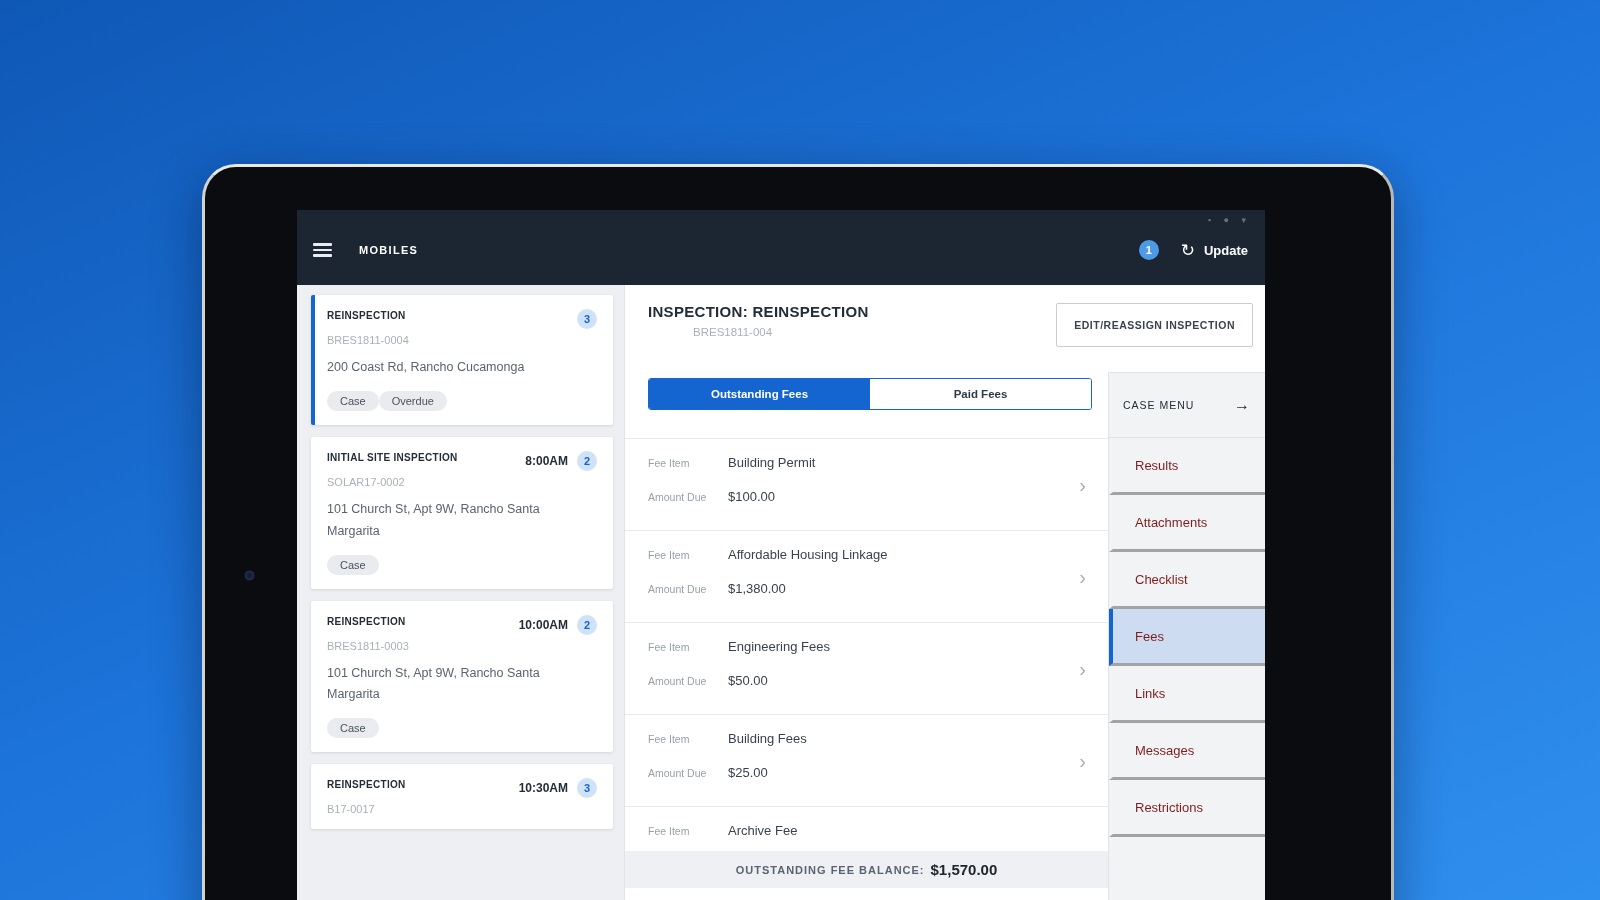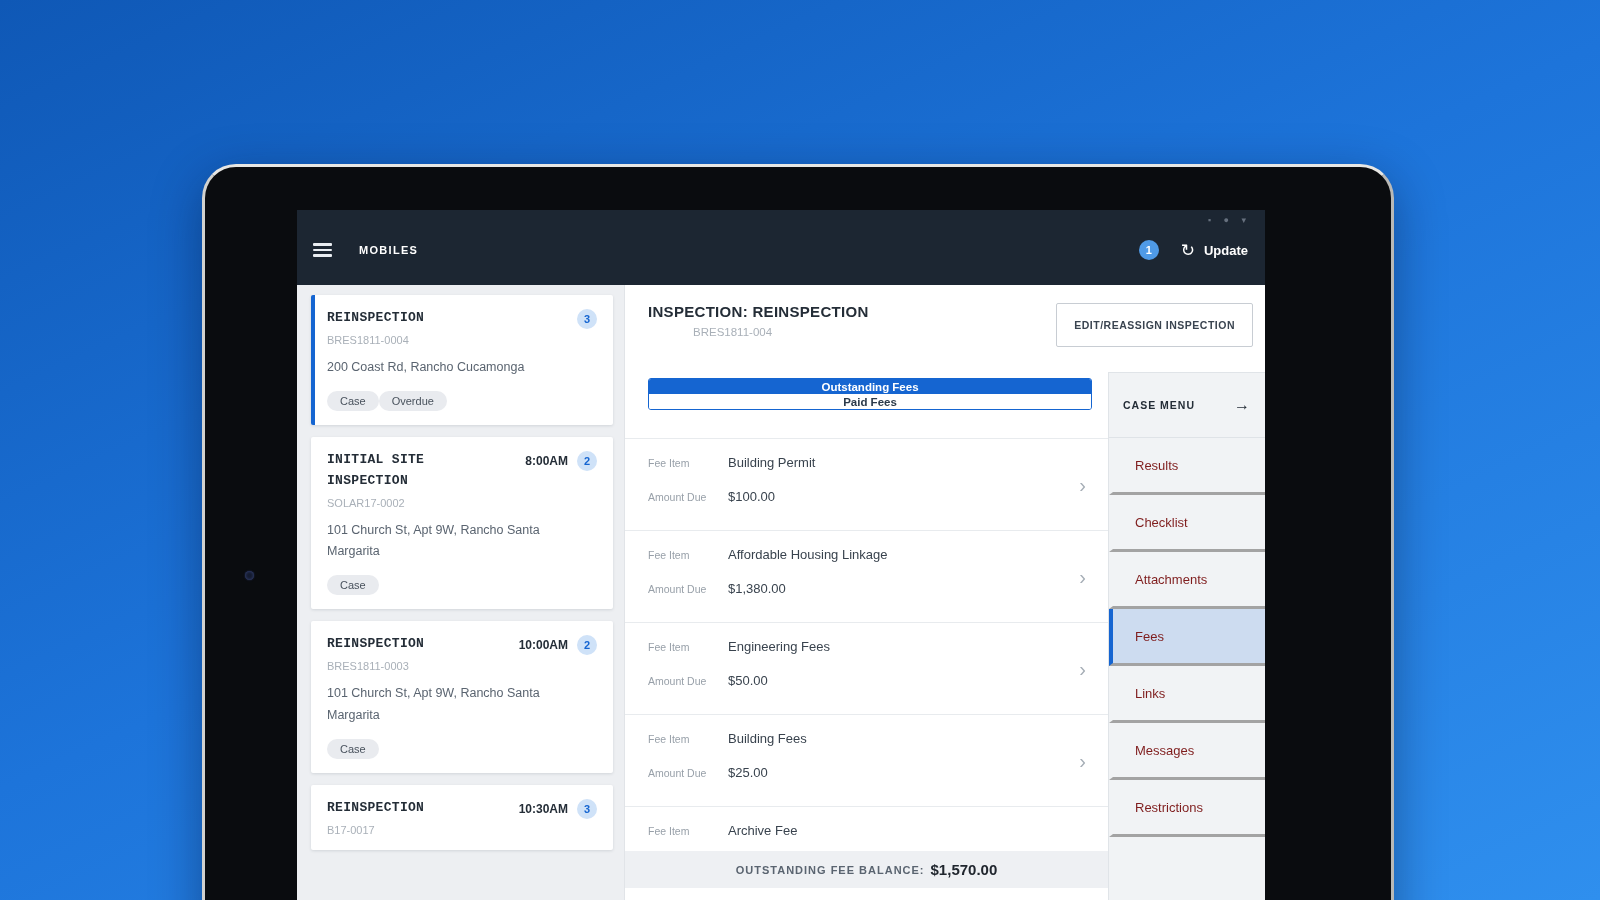--- a/index.html
+++ b/index.html
@@ -32,62 +32,62 @@
   .update-label{color:#fff;font-size:13px;font-weight:600;}
   
   .content{display:flex;height:685px;}
   
   .list-panel{width:328px;box-sizing:border-box;background:var(--panel,#edeff2);
     border-right:1px solid #e1e4e8;padding:10px 11px 0 14px;overflow:hidden;}
   .card{background:#fff;border-radius:2px;box-shadow:0 1px 3px rgba(20,30,50,.12);
     margin-bottom:12px;padding:13px 16px 14px 12px;border-left:4px solid transparent;cursor:pointer;}
   .card.active{border-left-color:var(--accent,#1565d1);}
   .card-top{display:flex;justify-content:space-between;align-items:flex-start;}
-  .card-title{font-size:13px;font-weight:bold;color:#242d37;letter-spacing:.3px;line-height:1.6;max-width:150px;font-family:Liberation Mono, monospace;}
+  .card-title{font-size:10px;font-weight:bold;color:#242d37;letter-spacing:.3px;line-height:1.6;max-width:150px;}
   .card-meta{display:flex;align-items:center;gap:9px;padding-top:1px;}
   .card-time{font-size:12px;font-weight:bold;color:#242d37;}
   .badge-small{width:20px;height:20px;border-radius:50%;background:var(--badge,#cfe2f8);
     color:var(--accent,#1565d1);font-size:11px;font-weight:600;display:flex;align-items:center;justify-content:center;}
   .card-id{margin-top:5px;font-size:11px;color:#a9b0b8;}
   .card-address{margin-top:11px;font-size:12.5px;color:#5a6470;line-height:1.7;max-width:232px;}
   .card-tags{margin-top:13px;display:flex;}
   .pill{background:#e9ebef;border-radius:11px;padding:4px 13px;font-size:11px;color:#49525d;}
   
   .main-panel{flex:1;min-width:0;background:#fff;display:flex;flex-direction:column;}
   .detail-header{display:flex;justify-content:space-between;align-items:flex-start;
     padding:18px 12px 0 23px;height:58px;}
   .detail-title{font-size:15px;font-weight:bold;color:#242d37;letter-spacing:.3px;}
   .detail-id{margin-top:6px;font-size:11.5px;color:#a9b0b8;margin-left:45px;}
   .edit-btn{border:1px solid #c8cdd3;background:#fff;color:#3a4450;font-size:10.5px;font-weight:600;
     letter-spacing:.5px;padding:15px 17px;border-radius:2px;cursor:pointer;font-family:inherit;}
   .detail-body{flex:1;display:flex;min-height:0;}
   .fees-col{flex:1;min-width:0;display:flex;flex-direction:column;}
   .tabs{margin:17px 16px 0 23px;height:30px;display:flex;border:1px solid var(--accent,#1565d1);
-    border-radius:3px;overflow:hidden;flex-shrink:0;flex-direction:column;}
+    border-radius:3px;overflow:hidden;flex-shrink:0;}
   .tab{flex:1;display:flex;align-items:center;justify-content:center;font-size:11.5px;
     color:#2b3a4a;background:#fff;font-weight:600;cursor:pointer;}
   .tab.active{background:var(--accent,#1565d1);color:#fff;font-weight:bold;}
   .fee-rows{margin-top:28px;height:412px;overflow:hidden;border-top:1px solid #e8ebee;flex-shrink:0;}
   .fee-row{position:relative;height:92px;box-sizing:border-box;padding:16px 44px 0 23px;
     border-bottom:1px solid #e8ebee;cursor:pointer;}
   .fee-line{display:flex;align-items:center;margin-bottom:19px;}
   .fee-label{width:80px;flex-shrink:0;font-size:10.5px;color:#98a0a9;}
   .fee-value{font-size:13px;color:#39434e;}
   .chevron{position:absolute;right:22px;top:50%;transform:translateY(-50%);color:#a6aeb6;font-size:20px;}
   .balance-bar{height:37px;background:#eef0f3;display:flex;align-items:center;justify-content:center;
     gap:6px;flex-shrink:0;}
   .balance-label{font-size:11px;font-weight:bold;color:#5a6470;letter-spacing:1px;}
   .balance-value{font-size:15px;font-weight:bold;color:#20262e;}
   
   .case-menu{width:157px;box-sizing:border-box;background:var(--sidebar,#f1f3f5);
     border-left:1px solid #e0e4e8;border-top:1px solid #e0e4e8;margin-top:11px;
     display:flex;flex-direction:column;}
   .case-menu-header{height:64px;display:flex;align-items:center;justify-content:space-between;
     padding:0 15px 0 14px;border-bottom:1px solid #dfe3e7;cursor:pointer;}
-  .case-menu-title{font-size:10.5px;font-weight:bold;color:#242d37;letter-spacing:1px;}
+  .case-menu-title{font-size:10.5px;font-weight:normal;color:#242d37;letter-spacing:1px;}
   .case-menu-arrow{font-size:16px;color:#242d37;font-weight:bold;}
   .case-menu-item{height:54px;display:flex;align-items:center;padding-left:22px;font-size:13px;
     color:#7f1d1d;border-bottom:3px solid #a3a3a3;border-left:4px solid transparent;cursor:pointer;}
   .case-menu-item.active{background:var(--menu-active,#cddcf0);border-left-color:var(--accent,#1565d1);}
 </style>
 </head>
 <body style="--accent: #1565d1; --appbar: #1c2632; --badge: #cfe2f8; --panel: #edeff2; --sidebar: #f1f3f5; --menu-active: #cddcf0; --grad-top: #0f58b6; --grad-bot: #2f8fee;">
 
 <div class="tablet">
   <span class="camera"></span>
@@ -247,22 +247,22 @@
             </div>
           </div>
 
           <div class="case-menu">
             <div class="case-menu-header">
               <span class="case-menu-title">CASE MENU</span>
               <span class="case-menu-arrow">→</span>
             </div>
             <div>
                 <div class="case-menu-item">Results</div>
+                <div class="case-menu-item">Attachments</div>
                 <div class="case-menu-item">Checklist</div>
-                <div class="case-menu-item">Attachments</div>
                 <div class="case-menu-item active">Fees</div>
                 <div class="case-menu-item">Links</div>
                 <div class="case-menu-item">Messages</div>
                 <div class="case-menu-item">Restrictions</div>
               </div>
           </div>
         </div>
       </div>
 
     </div>

